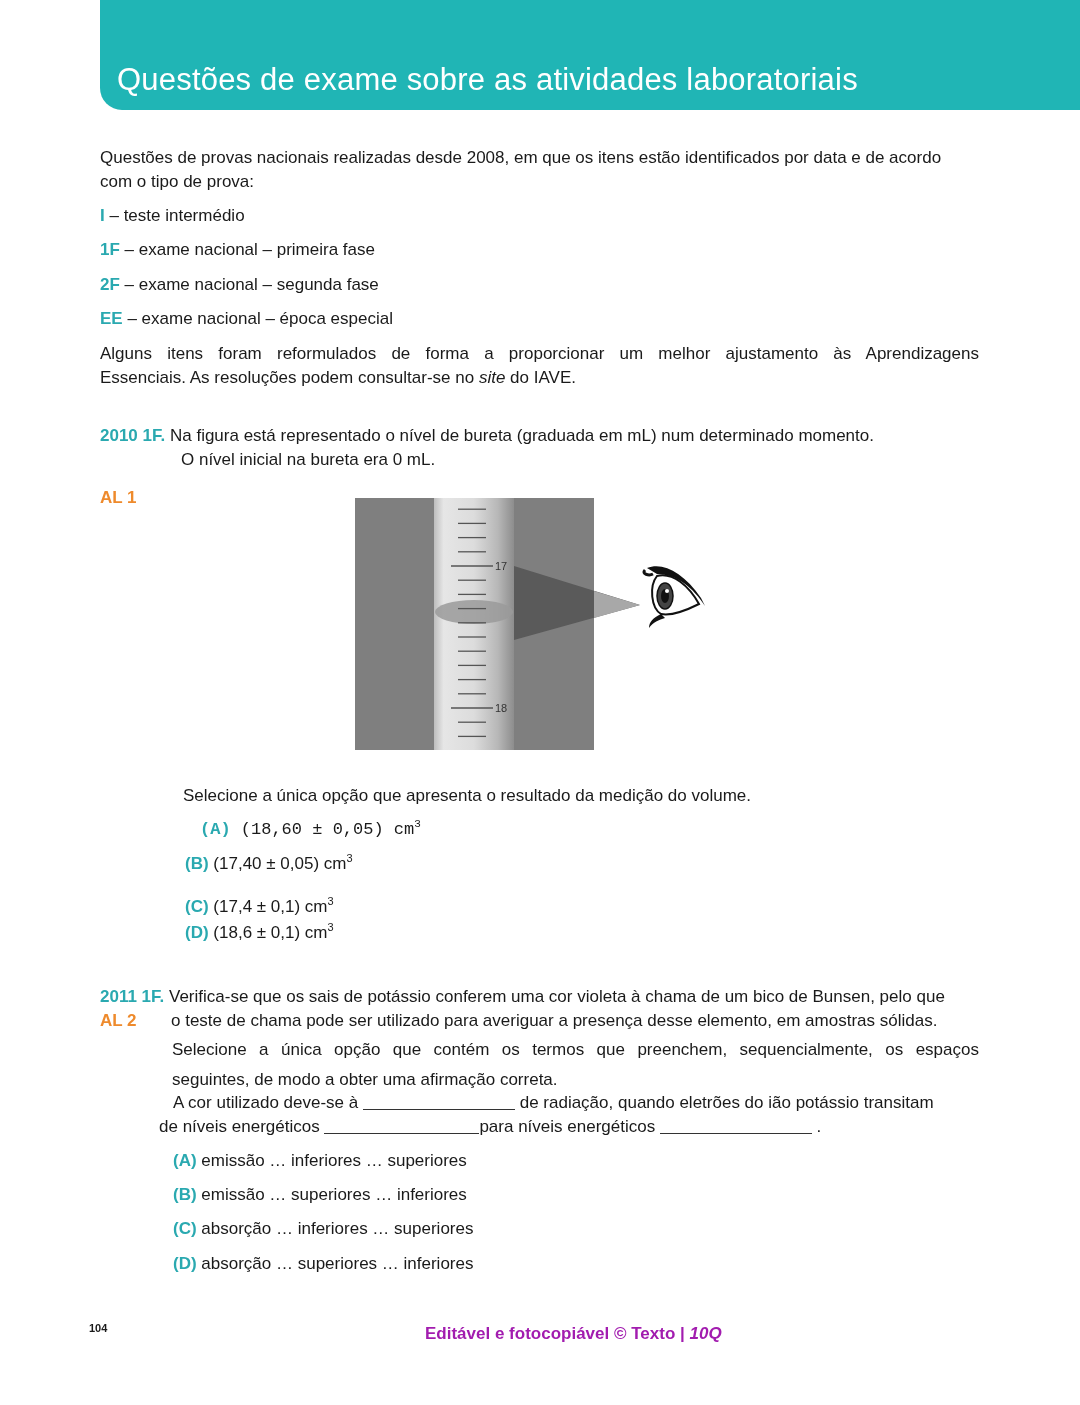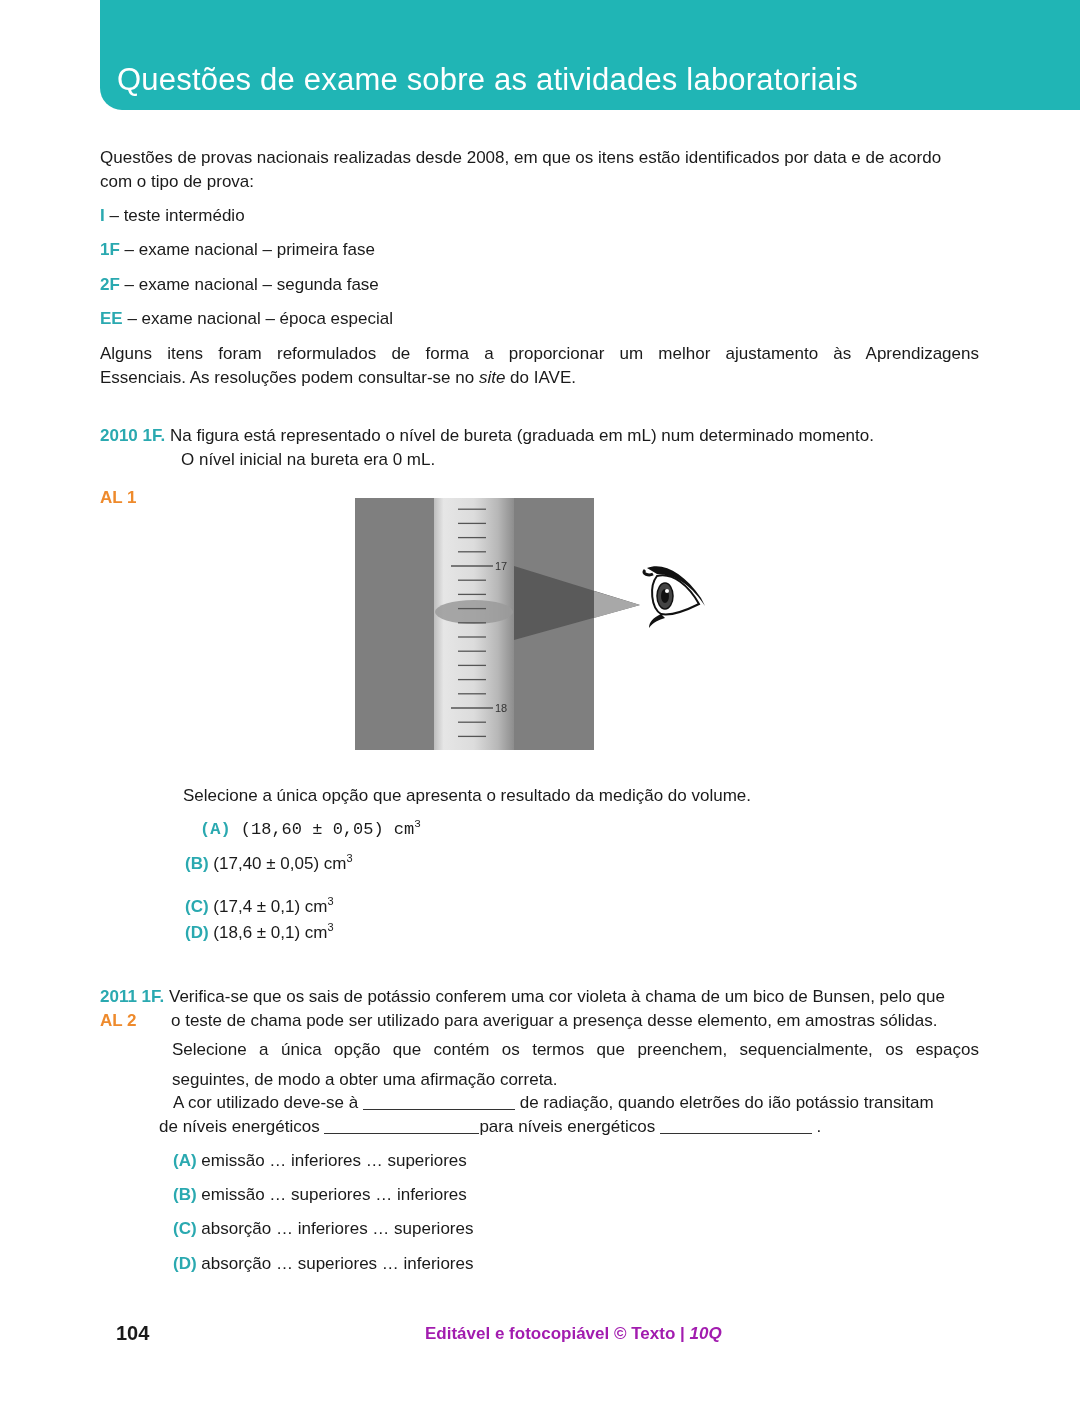--- a/index.html
+++ b/index.html
@@ -8,21 +8,21 @@
   .header { position: absolute; left: 100px; top: 0; width: 1028px; height: 110px;
             background: #20b5b5; border-radius: 0 0 22px 22px; }
   .header-title { position: absolute; left: 17px; top: 62px; font-size: 31px; color: #ffffff;
                   letter-spacing: 0.2px; white-space: nowrap; }
   .txt { position: absolute; font-size: 17px; line-height: 24px; white-space: nowrap; }
   .teal { color: #2aa9b0; font-weight: bold; }
   .orange { color: #ee8a2c; font-weight: bold; }
   .line-just { text-align: justify; text-align-last: justify; white-space: normal; }
   sup { font-size: 11px; vertical-align: 7px; line-height: 0; }
   .blank { display: inline-block; border-bottom: 1px solid #333; height: 16px; vertical-align: -2px; }
-  .footer-num { position: absolute; left: 116px; top: 1322px; font-weight: bold; font-size: 20px; }
+  .footer-num { position: absolute; left: 89px; top: 1322px; font-weight: bold; font-size: 11px; }
   .footer-center { position: absolute; left: 425px; top: 1324px; font-size: 17px; font-weight: bold; color: #a21caf; }
   .figure { position: absolute; left: 355px; top: 498px; width: 360px; height: 252px; }
 </style>
 </head>
 <body>
 
 <div class="header">
   <div class="header-title">Questões de exame sobre as atividades laboratoriais</div>
 </div>
 

